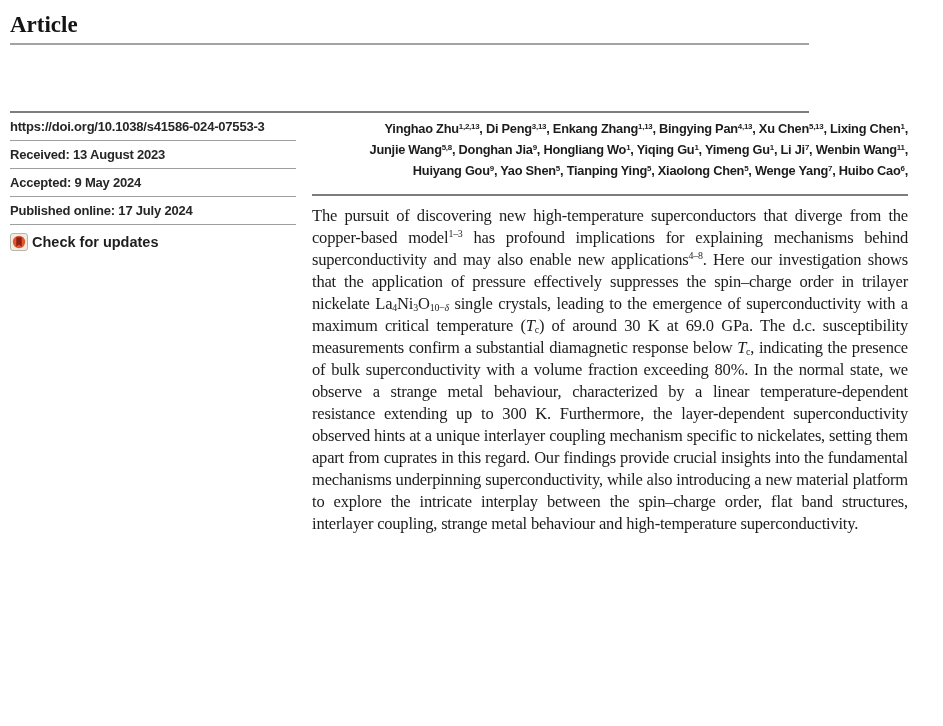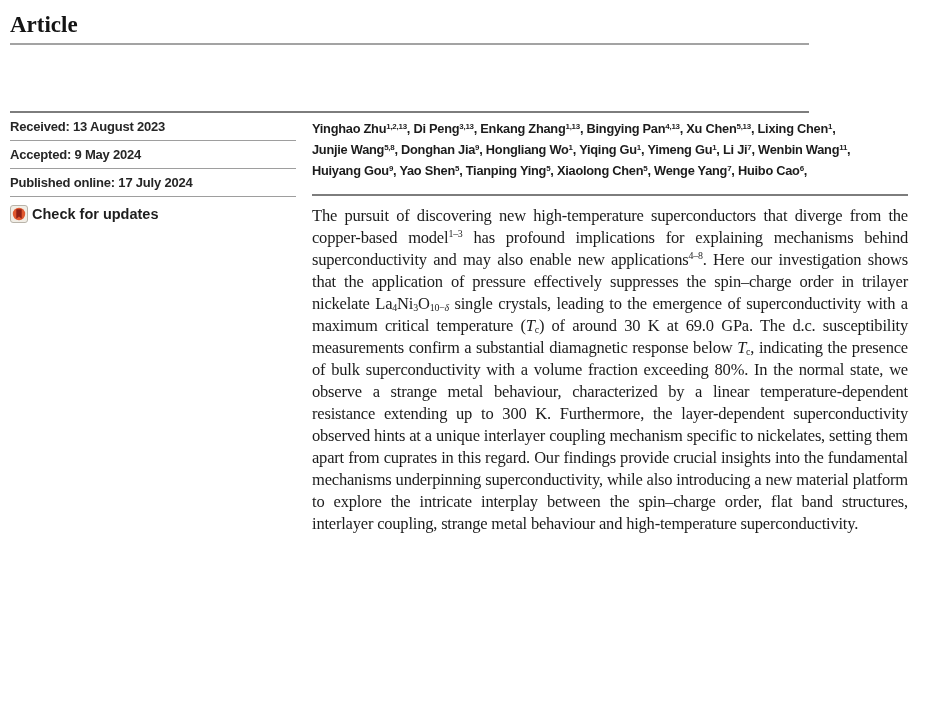--- a/index.html
+++ b/index.html
@@ -43,21 +43,21 @@
   .check-row {
     margin-top:8px; display:flex; align-items:center; gap:4px;
     font-size:14.5px; font-weight:700; color:#1e1e1e; cursor:pointer;
   }
   .check-row svg { display:block; }
 
   
   .authors { padding-top:5px; }
   .author-line {
     font-size:12.8px; font-weight:700; letter-spacing:-0.25px;
-    line-height:21px; color:#1c1c1c; white-space:nowrap;
+    line-height:21px; color:#1c1c1c; white-space:nowrap;text-align:right;
   }
   .author-line sup { font-size:62%; line-height:0; vertical-align:baseline; position:relative; top:-0.55em; }
 
   .rule-abstract { border-top:2px solid #7d7d7d; margin-top:13px; }
 
   .abstract {
     font-family:"Liberation Serif", serif;
     font-size:16.5px; line-height:22px; letter-spacing:-0.2px;
     text-align:justify; color:#1b1b1b; margin-top:9px;
   }
@@ -72,20 +72,21 @@
 
   <div class="article-label">Article</div>
   <div class="rule rule-article"></div>
 
 
   <div class="rule rule-top"></div>
 
   <div class="columns">
 
     <div class="col-left">
+      <div class="meta-row">https://doi.org/10.1038/s41586-024-07553-3</div>
       <div class="meta-row">Received: 13 August 2023</div>
       <div class="meta-row">Accepted: 9 May 2024</div>
       <div class="meta-row">Published online: 17 July 2024</div>
       <div class="check-row">
         <svg width="18" height="18" viewBox="0 0 18 18" aria-hidden="true">
           <rect x="0.5" y="0.5" width="17" height="17" rx="2.5" fill="#f1ede5" stroke="#b9b4aa"></rect>
           <circle cx="9" cy="9" r="6.2" fill="#e0572e"></circle>
           <path d="M6.3 4.2 h5.4 v9.6 l-2.7-2.3 -2.7 2.3 z" fill="#8e1f14"></path>
         </svg>
         <span>Check for updates</span>

